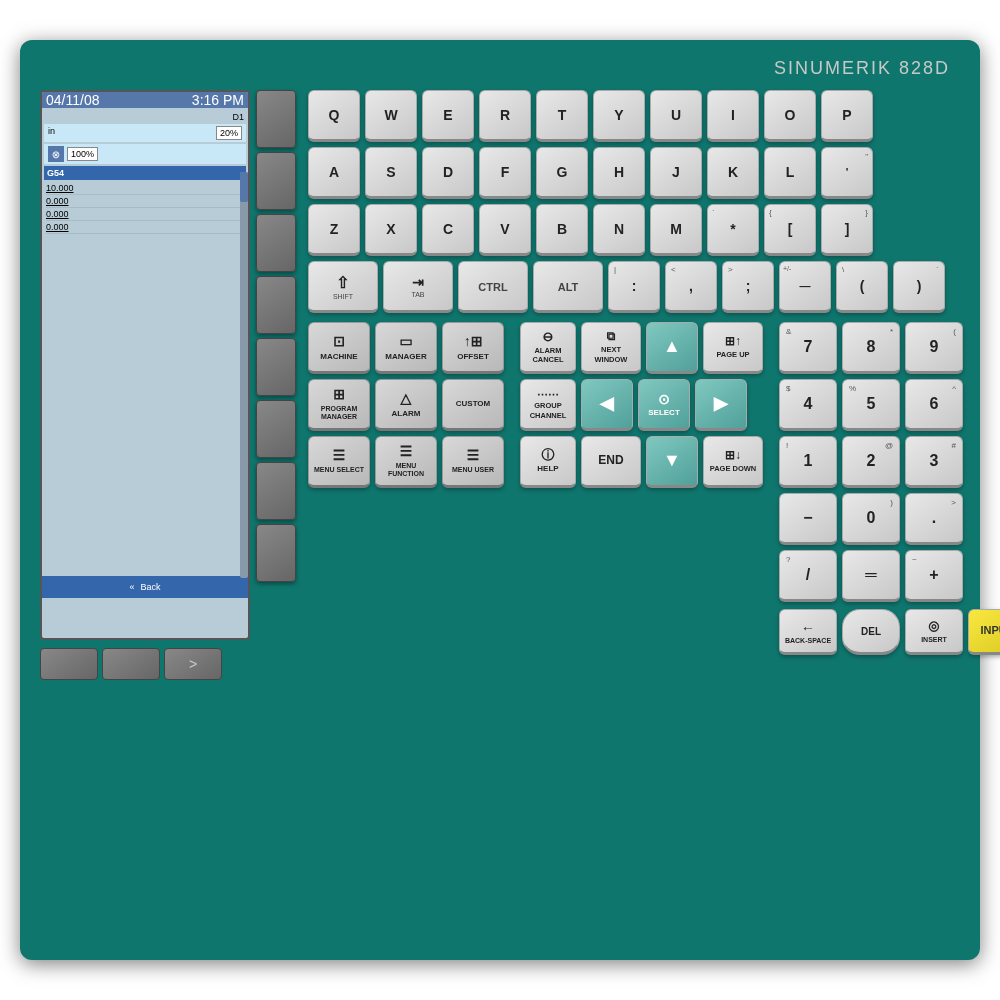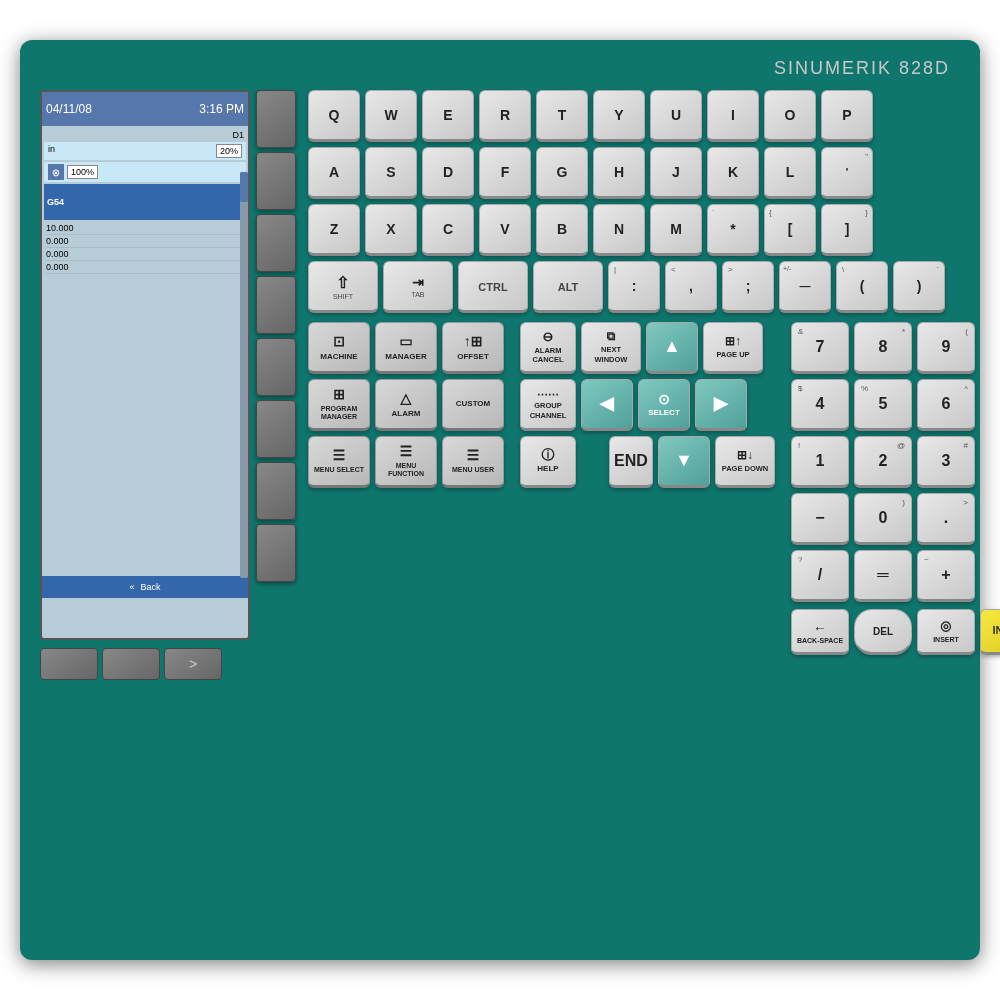--- a/index.html
+++ b/index.html
@@ -49,31 +49,31 @@
       background: #b8ccd8;
       border: 2px solid #555;
       border-radius: 4px;
       overflow: hidden;
       font-size: 10px;
       position: relative;
     }
     .screen-header {
       background: #5577aa;
       color: white;
-      padding: 10px 4px;
-      font-size: 12px;
+      padding: 0 4px;
+      font-size: 14px;
       display: flex;
       justify-content: space-between;
       align-items: center;
     }
     .screen-row {
       display: flex;
       justify-content: space-between;
       align-items: center;
-      padding: 13px 3px;
+      padding: 2px 3px;
       font-size: 9px;
     }
     .screen-row.blue-bar {
       background: #3366aa;
       color: white;
       font-weight: bold;
     }
     .work-offset-header {
       background: #dde8ee;
       padding: 4px;
@@ -81,20 +81,21 @@
       font-size: 10px;
       font-weight: bold;
       border-bottom: 1px solid #999;
     }
     .screen-val-row {
       display: flex;
       justify-content: space-between;
       font-size: 9px;
       padding: 1px 0;
       border-bottom: 1px solid #aabbc8;
+      text-decoration: underline;
     }
     .percent-box {
       background: white;
       border: 1px solid #888;
       padding: 1px 3px;
       font-size: 9px;
     }
     .icon-box {
       width: 16px;
       height: 16px;
@@ -639,21 +640,21 @@
                 <div class="nav-key teal" style="width:52px; height:52px;">
                   <span class="arrow">▶</span>
                 </div>
               </div>
 
               <div style="display:flex; gap:5px; align-items:center;">
                 <div class="special-key" style="width:56px; height:52px; font-size:8px;">
                   <div style="font-size:13px;">ⓘ</div>
                   <div>HELP</div>
                 </div>
-                <div class="special-key" style="width:44px; height:52px; font-size:16px; font-weight:bold;margin-left:28px;">
+                <div class="special-key" style="width:60px; height:52px; font-size:12px; font-weight:bold;">
                   <span>END</span>
                 </div>
                 <div class="nav-key teal" style="width:52px; height:52px;">
                   <span class="arrow">▼</span>
                 </div>
                 <div class="special-key" style="width:60px; height:52px; font-size:7.5px;">
                   <div style="font-size:12px;">⊞↓</div>
                   <div>PAGE DOWN</div>
                 </div>
               </div>

